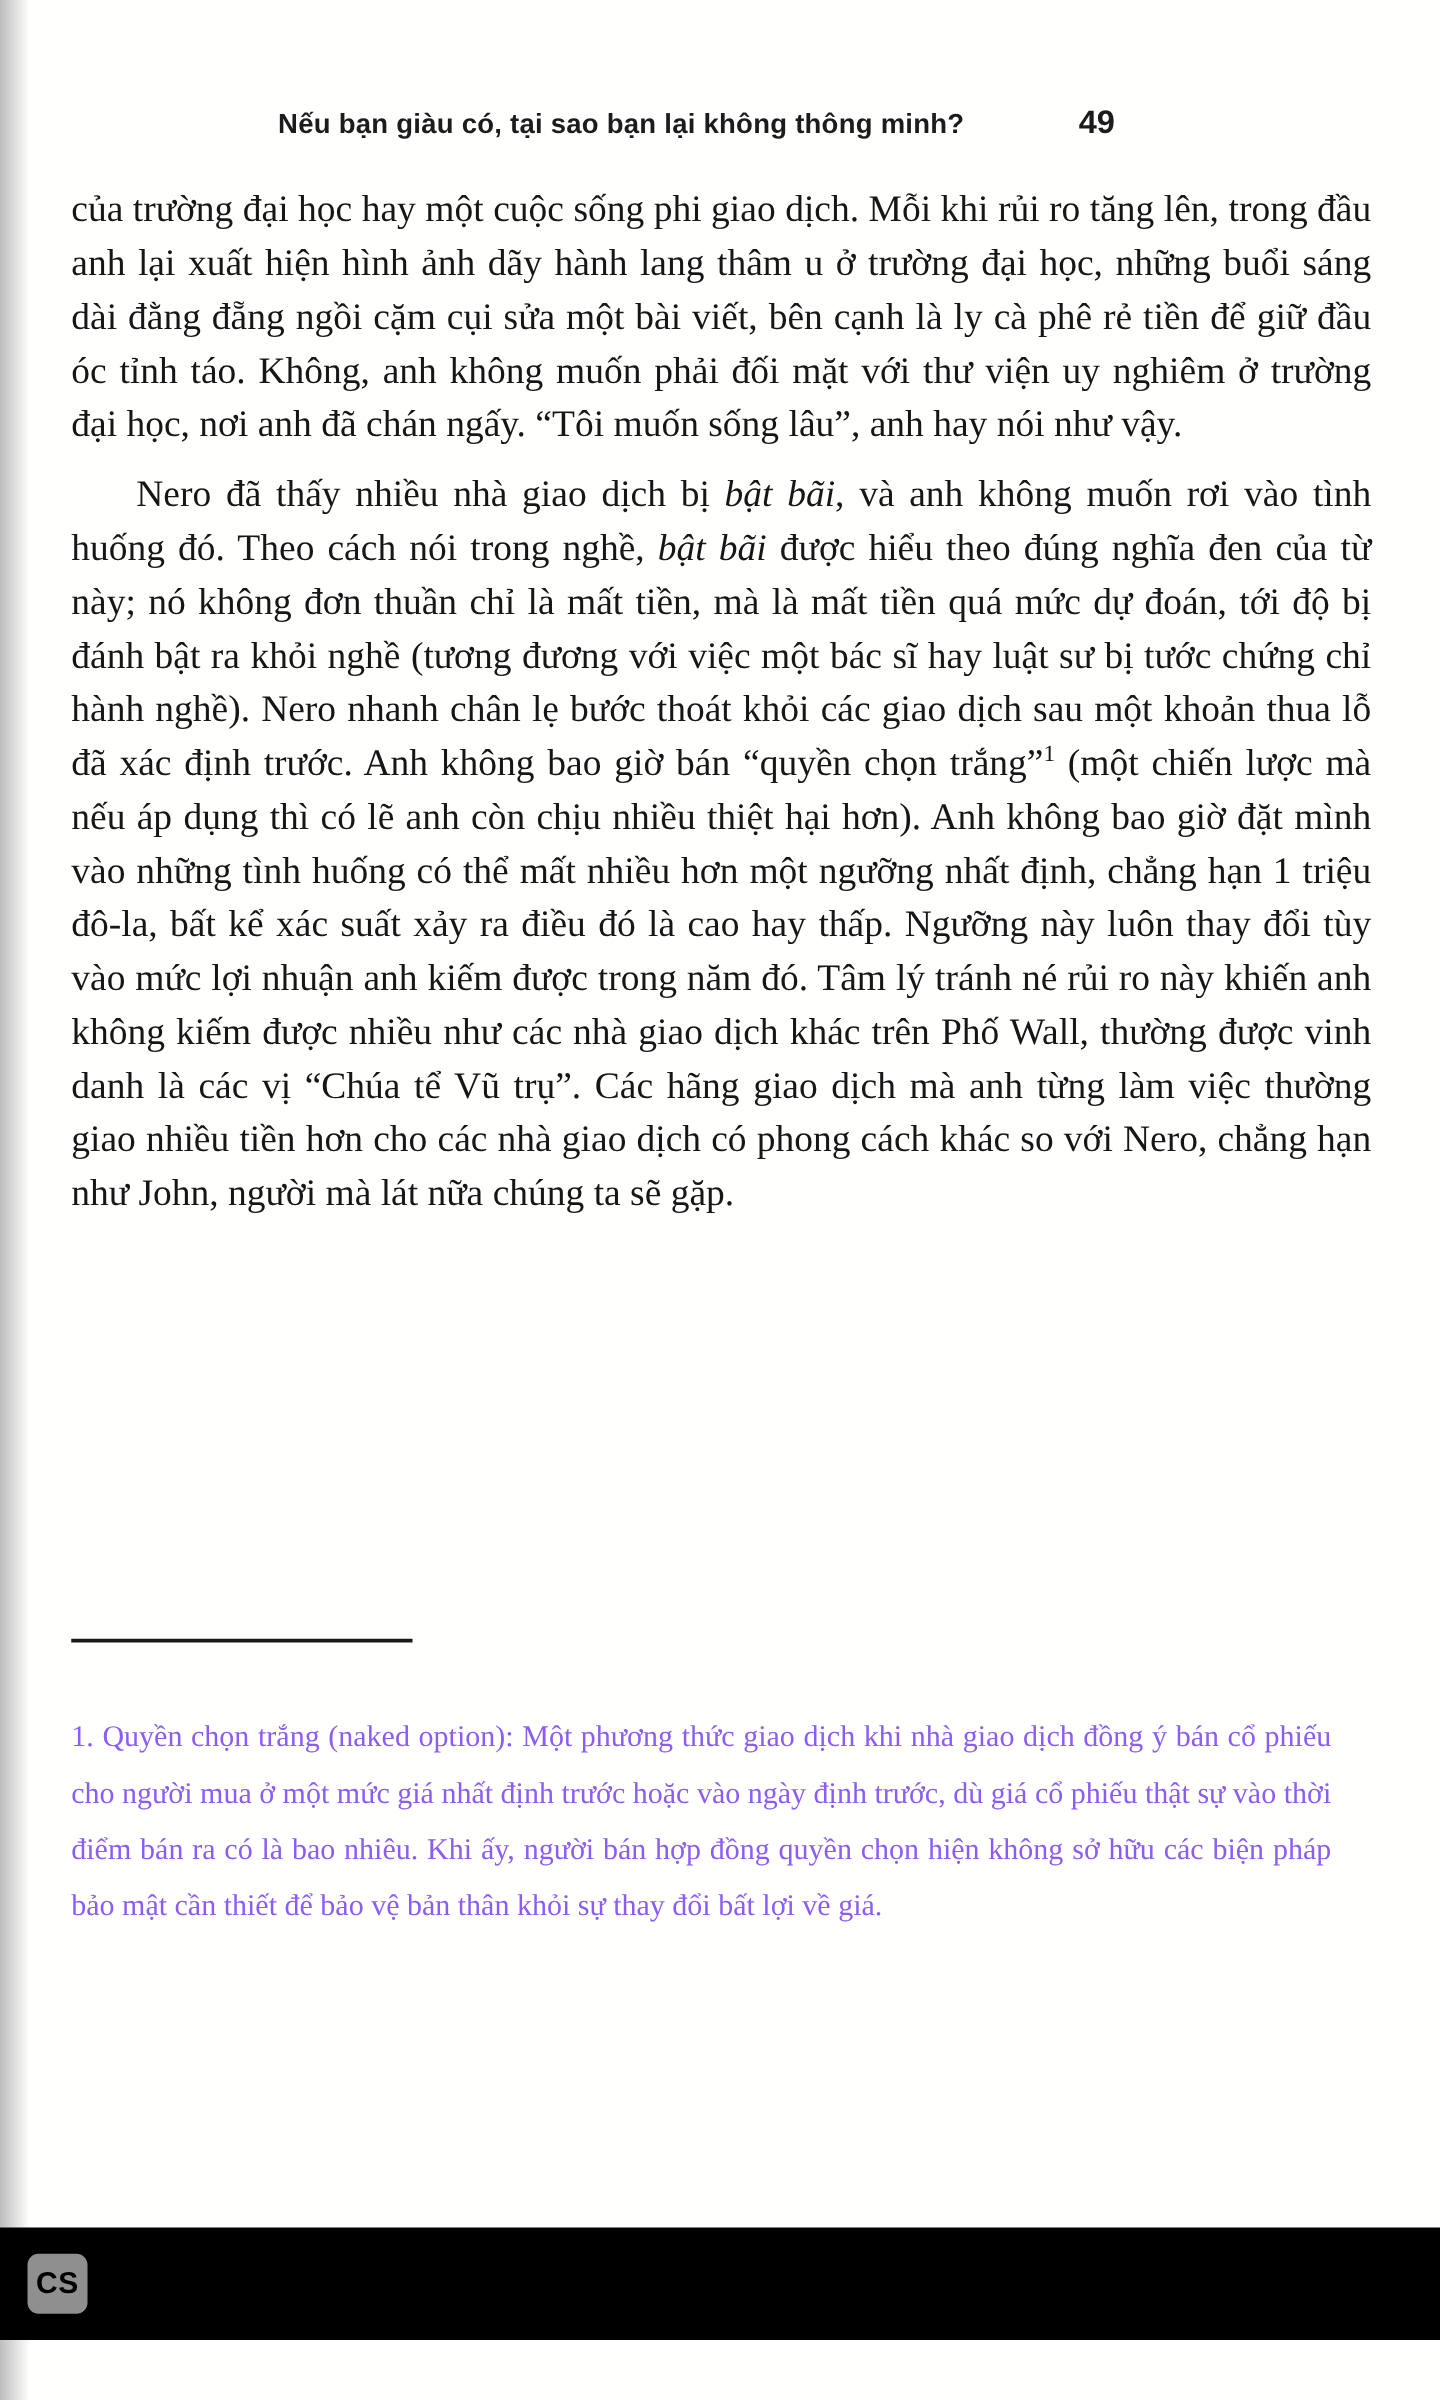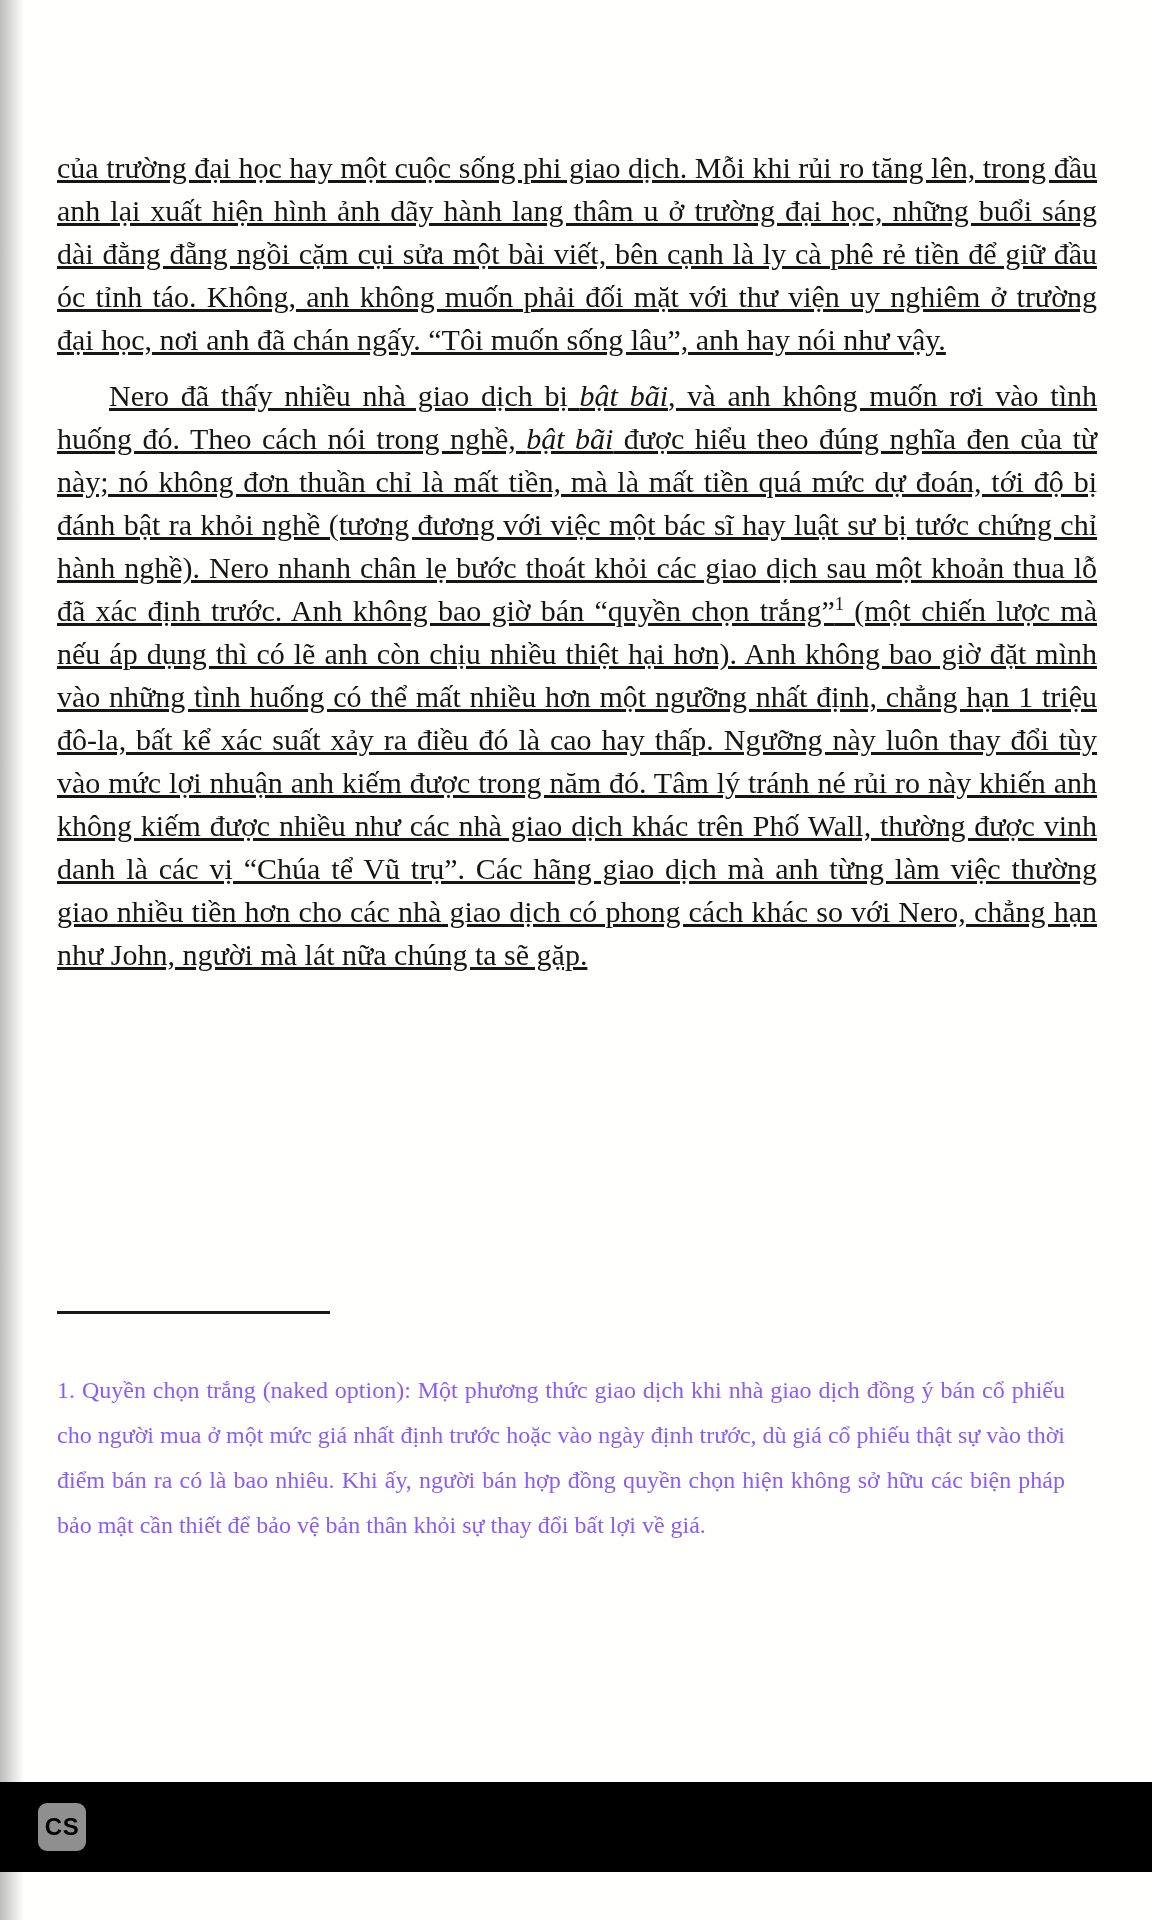--- a/index.html
+++ b/index.html
@@ -27,41 +27,40 @@
     color:#1c1c1c;
   }
   .page-number{
     position:absolute;left:806px;top:-4px;
     font-weight:bold;font-size:26px;color:#1c1c1c;
   }
   .body-text{
     position:absolute;top:146px;left:57px;width:1040px;
     font-size:30px;line-height:43px;
     text-align:justify;
-    text-decoration:underline;
   }
   .body-text p{margin:0 0 13px 0;}
   .body-text p.indent{text-indent:52px;}
   .it{font-style:italic;}
   sup{font-size:0.62em;line-height:0;vertical-align:super;}
   .footnote-rule{
     position:absolute;top:1311px;left:57px;width:273px;height:3px;
     background:#1a1a1a;
   }
   .footnote{
     position:absolute;top:1368px;left:57px;width:1008px;
     font-size:24px;line-height:45px;
     text-align:justify;color:#8b5cf6;
   }
   .scanner-bar{
     position:absolute;left:0;top:1782px;width:1152px;height:90px;
     background:#000000;
     display:flex;align-items:center;
     box-sizing:border-box;
-    padding-left:38px;
+    padding-left:22px;
   }
   .cs-logo{
     width:48px;height:48px;border-radius:9px;
     background:#8f8f8f;color:#000000;
     display:flex;align-items:center;justify-content:center;
     font-family:"Liberation Sans", sans-serif;
     font-weight:bold;font-size:24px;letter-spacing:0.5px;
     flex:0 0 auto;
   }
   .scanner-text{
@@ -70,20 +69,24 @@
     font-size:37px;color:#8f8f8f;letter-spacing:0.3px;
   }
 </style>
 </head>
 <body>
 
 <div class="page">
 
   <div class="scan-edge-left"></div>
 
+  <div class="page-header">
+    <span class="running-title">Nếu bạn giàu có, tại sao bạn lại không thông minh?</span>
+    <span class="page-number">49</span>
+  </div>
 
   <div class="body-text" id="body-text">
       <p class="para"><span>của trường đại học hay một cuộc sống phi giao dịch. Mỗi khi rủi ro tăng lên, trong đầu anh lại xuất hiện hình ảnh dãy hành lang thâm u ở trường đại học, những buổi sáng dài đằng đẵng ngồi cặm cụi sửa một bài viết, bên cạnh là ly cà phê rẻ tiền để giữ đầu óc tỉnh táo. Không, anh không muốn phải đối mặt với thư viện uy nghiêm ở trường đại học, nơi anh đã chán ngấy. “Tôi muốn sống lâu”, anh hay nói như vậy.</span></p>
       <p class="para indent"><span>Nero đã thấy nhiều nhà giao dịch bị </span><span class="it">bật bãi</span><span>, và anh không muốn rơi vào tình huống đó. Theo cách nói trong nghề, </span><span class="it">bật bãi</span><span> được hiểu theo đúng nghĩa đen của từ này; nó không đơn thuần chỉ là mất tiền, mà là mất tiền quá mức dự đoán, tới độ bị đánh bật ra khỏi nghề (tương đương với việc một bác sĩ hay luật sư bị tước chứng chỉ hành nghề). Nero nhanh chân lẹ bước thoát khỏi các giao dịch sau một khoản thua lỗ đã xác định trước. Anh không bao giờ bán “quyền chọn trắng”</span><sup>1</sup><span> (một chiến lược mà nếu áp dụng thì có lẽ anh còn chịu nhiều thiệt hại hơn). Anh không bao giờ đặt mình vào những tình huống có thể mất nhiều hơn một ngưỡng nhất định, chẳng hạn 1 triệu đô-la, bất kể xác suất xảy ra điều đó là cao hay thấp. Ngưỡng này luôn thay đổi tùy vào mức lợi nhuận anh kiếm được trong năm đó. Tâm lý tránh né rủi ro này khiến anh không kiếm được nhiều như các nhà giao dịch khác trên Phố Wall, thường được vinh danh là các vị “Chúa tể Vũ trụ”. Các hãng giao dịch mà anh từng làm việc thường giao nhiều tiền hơn cho các nhà giao dịch có phong cách khác so với Nero, chẳng hạn như John, người mà lát nữa chúng ta sẽ gặp.</span></p>
     </div>
 
   <div class="footnote-rule"></div>
 
   <div class="footnote">
     <span>1. Quyền chọn trắng (naked option): Một phương thức giao dịch khi nhà giao dịch đồng ý bán cổ phiếu cho người mua ở một mức giá nhất định trước hoặc vào ngày định trước, dù giá cổ phiếu thật sự vào thời điểm bán ra có là bao nhiêu. Khi ấy, người bán hợp đồng quyền chọn hiện không sở hữu các biện pháp bảo mật cần thiết để bảo vệ bản thân khỏi sự thay đổi bất lợi về giá.</span>

